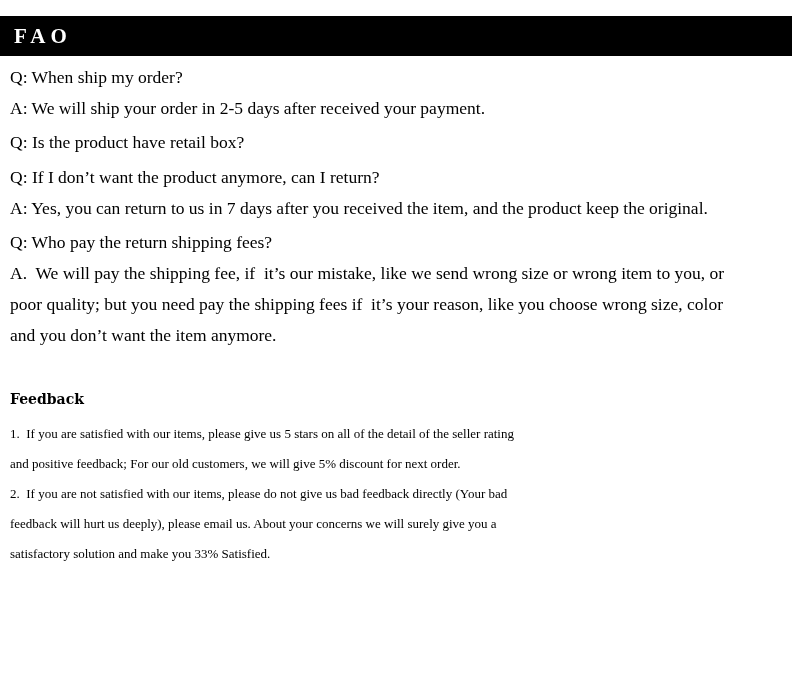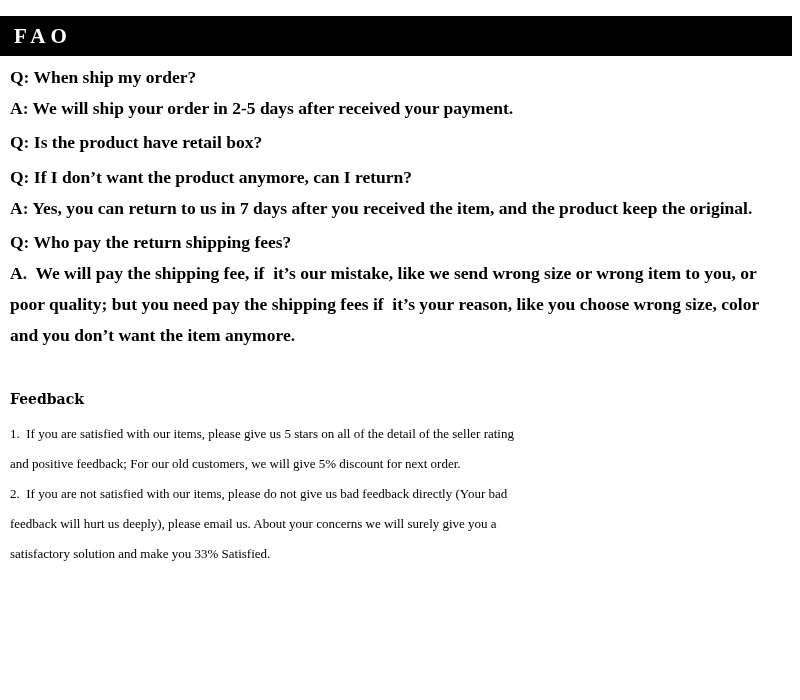--- a/index.html
+++ b/index.html
@@ -51,29 +51,29 @@
     left: 10px;
     top: 62px;
     width: 782px;
   }
 
   .qa-block {
     margin: 0 0 4px 0;
   }
 
   .q-line {
-    font-weight: bold;
+    font-weight: normal;
     font-size: 17.5px;
     line-height: 31px;
     margin: 0;
     white-space: pre-wrap;
   }
 
   .a-line {
-    font-weight: bold;
+    font-weight: normal;
     font-size: 17.5px;
     line-height: 30px;
     margin: 0 0 1px 0;
     white-space: pre-wrap;
   }
 
   
   .section {
     margin: 0;
   }

